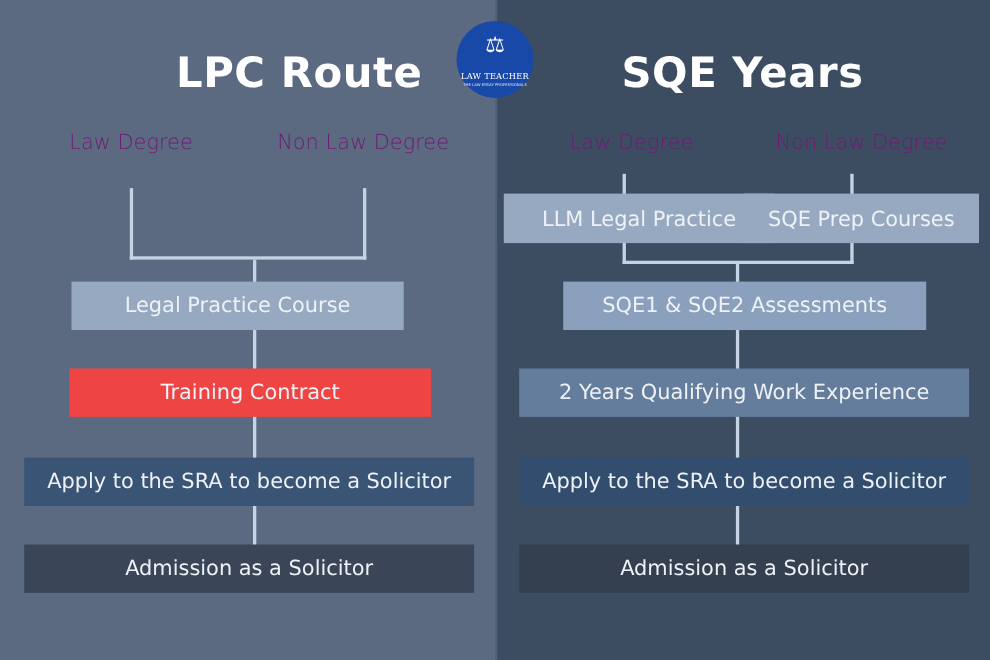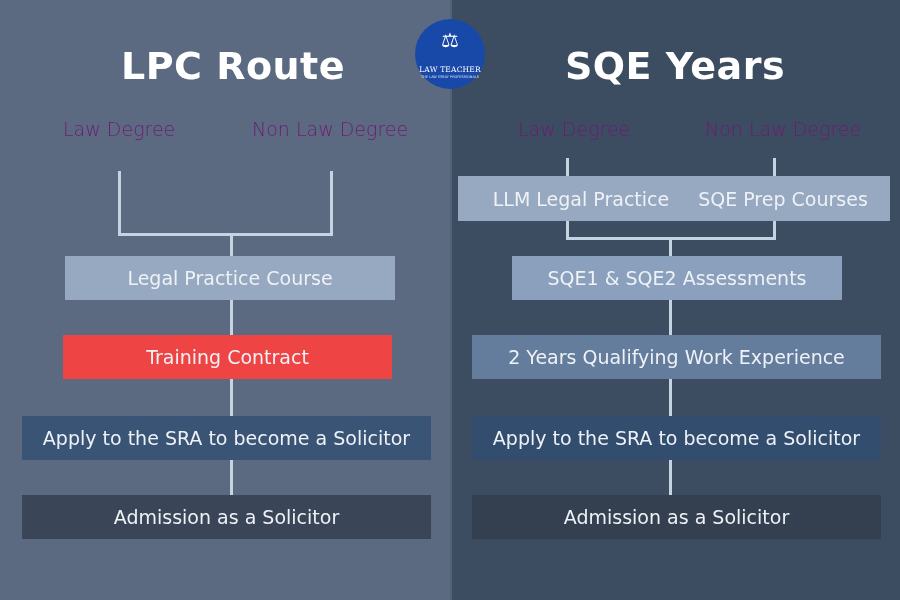--- a/index.html
+++ b/index.html
@@ -17,30 +17,30 @@
   .logo .name{font-family:"DejaVu Serif","Liberation Serif",serif;font-size:7.5px;margin-top:15px;letter-spacing:0.2px;}
   .logo .tag{font-size:3.5px;margin-top:1px;opacity:0.85;}
 </style>
 </head>
 <body>
 
 <div class="panel left"></div>
 <div class="panel right"></div>
 <div class="divider"></div>
 
-<div class="title" style="left:0;width:466px;">LPC Route</div>
+<div class="title" style="left:0;width:466px;padding-left:39px;">LPC Route</div>
 <div class="deg" style="left:63px;">Law Degree</div>
 <div class="deg" style="left:252px;">Non Law Degree</div>
 
 <div class="line" style="left:118px;top:171px;width:3px;height:65px;"></div>
 <div class="line" style="left:330px;top:171px;width:3px;height:65px;"></div>
 <div class="line" style="left:118px;top:233px;width:215px;height:3px;"></div>
 <div class="line" style="left:230px;top:236px;width:3px;height:280px;"></div>
 
-<div class="box" style="left:65px;top:256px;width:330px;height:44px;background:#97a9c1;">Legal Practice Course</div>
+<div class="box" style="left:65px;top:256px;width:302px;height:44px;background:#97a9c1;">Legal Practice Course</div>
 <div class="box" style="left:63px;top:335px;width:329px;height:44px;background:#ef4444;">Training Contract</div>
 <div class="box" style="left:22px;top:416px;width:409px;height:44px;background:#3a5475;">Apply to the SRA to become a Solicitor</div>
 <div class="box" style="left:22px;top:495px;width:409px;height:44px;background:#3a4658;">Admission as a Solicitor</div>
 
 <div class="title" style="left:450px;width:450px;">SQE Years</div>
 <div class="deg" style="left:518px;">Law Degree</div>
 <div class="deg" style="left:705px;">Non Law Degree</div>
 
 <div class="line" style="left:566px;top:158px;width:3px;height:82px;"></div>
 <div class="line" style="left:773px;top:158px;width:3px;height:82px;"></div>

